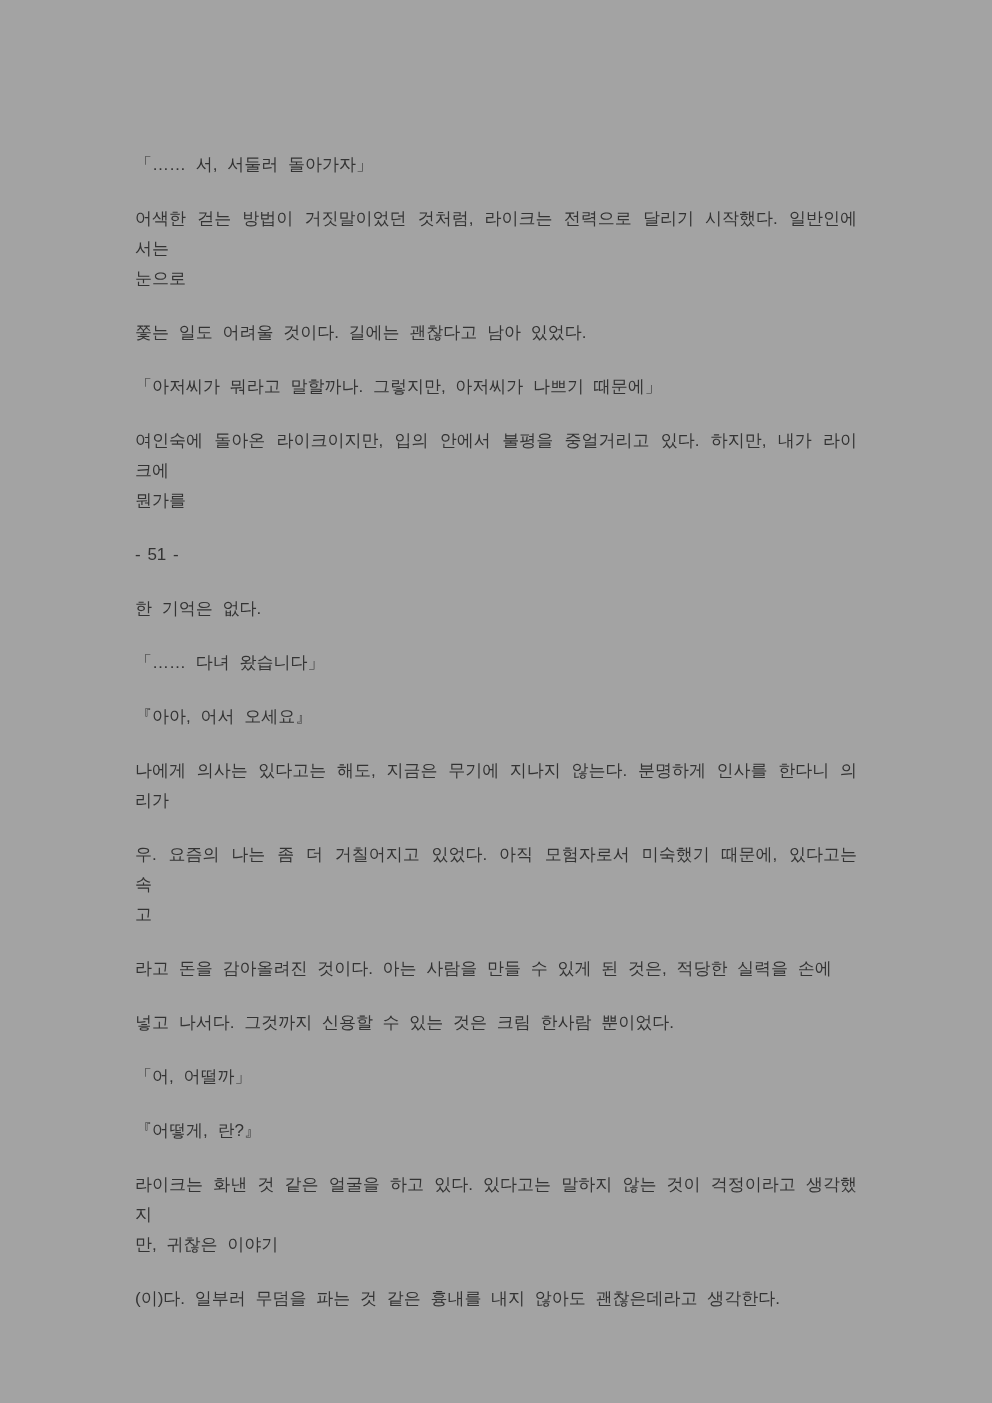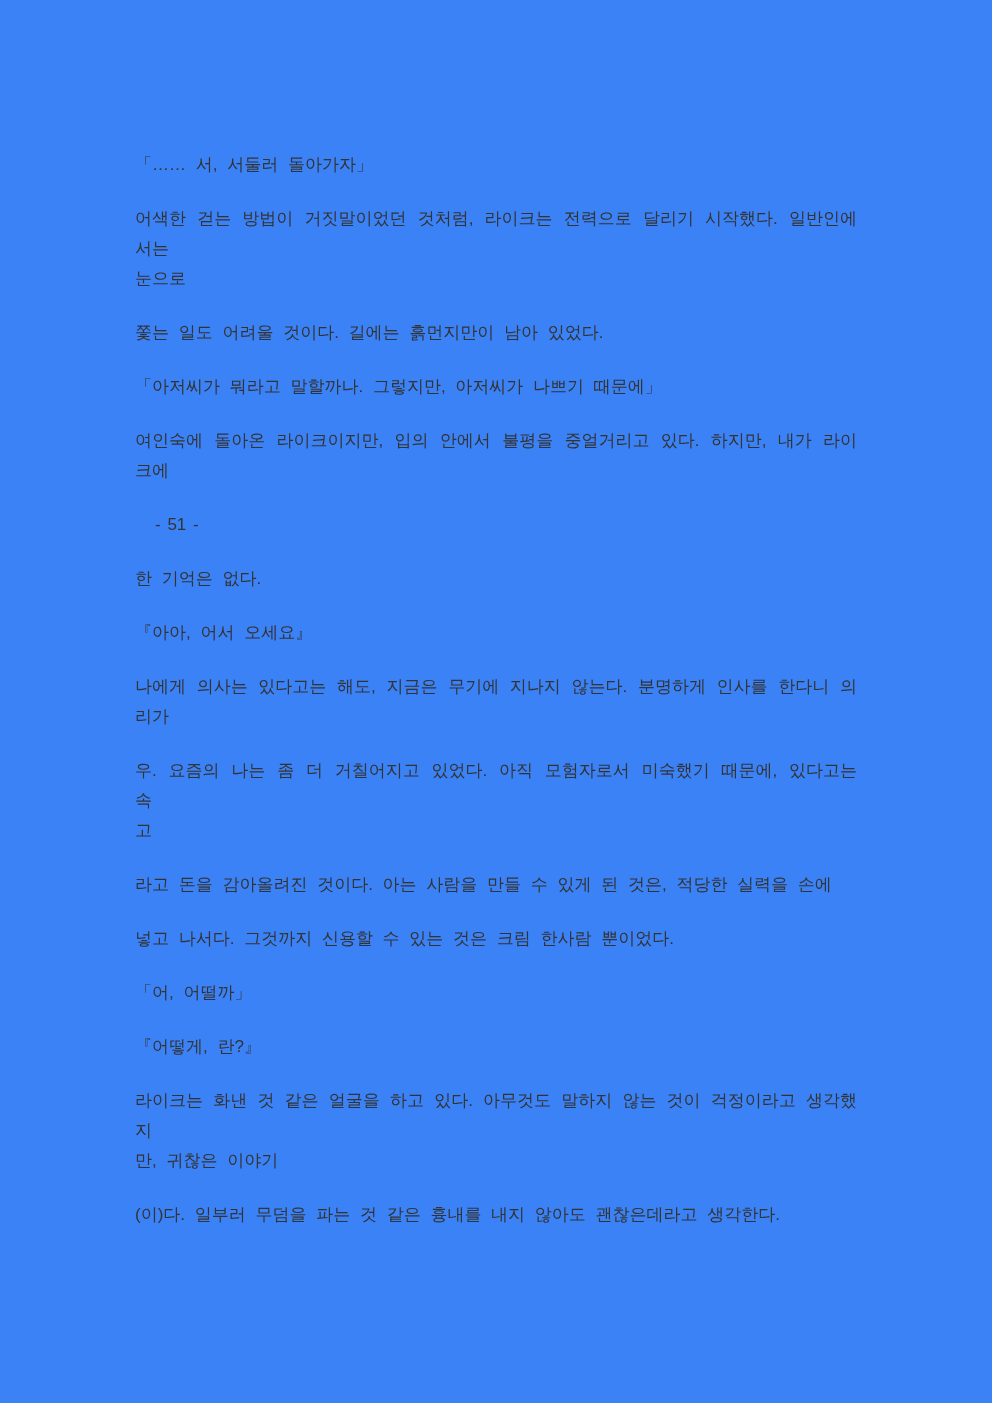--- a/index.html
+++ b/index.html
@@ -33,49 +33,52 @@
     word-spacing: 5px;
     white-space: normal;
   }
   
   .line.stretch {
     text-align: justify;
     text-align-last: justify;
   }
   .paragraph.page-number .line {
     word-spacing: 2px;
-    margin-left: 20px;
   }
 </style>
 </head>
 <body>
 
-<div class="page" style="background: #3b82f6;">
+<div class="page" style="background: #a3a3a3;">
   <div class="doc-body" id="doc-body" style="color: rgb(51, 51, 51);">
       <div class="paragraph">
         <div class="line">「…… 서, 서둘러 돌아가자」</div>
       </div>
       <div class="paragraph">
         <div class="line stretch">어색한 걷는 방법이 거짓말이었던 것처럼, 라이크는 전력으로 달리기 시작했다. 일반인에서는</div>
         <div class="line">눈으로</div>
       </div>
       <div class="paragraph">
-        <div class="line">쫓는 일도 어려울 것이다. 길에는 흙먼지만이 남아 있었다.</div>
+        <div class="line">쫓는 일도 어려울 것이다. 길에는 괜찮다고 남아 있었다.</div>
       </div>
       <div class="paragraph">
         <div class="line">「아저씨가 뭐라고 말할까나. 그렇지만, 아저씨가 나쁘기 때문에」</div>
       </div>
       <div class="paragraph">
         <div class="line stretch">여인숙에 돌아온 라이크이지만, 입의 안에서 불평을 중얼거리고 있다. 하지만, 내가 라이크에</div>
+        <div class="line">뭔가를</div>
       </div>
       <div class="paragraph page-number">
         <div class="line">- 51 -</div>
       </div>
       <div class="paragraph">
         <div class="line">한 기억은 없다.</div>
+      </div>
+      <div class="paragraph">
+        <div class="line">「…… 다녀 왔습니다」</div>
       </div>
       <div class="paragraph">
         <div class="line">『아아, 어서 오세요』</div>
       </div>
       <div class="paragraph">
         <div class="line stretch">나에게 의사는 있다고는 해도, 지금은 무기에 지나지 않는다. 분명하게 인사를 한다니 의리가</div>
       </div>
       <div class="paragraph">
         <div class="line stretch">우. 요즘의 나는 좀 더 거칠어지고 있었다. 아직 모험자로서 미숙했기 때문에, 있다고는 속</div>
         <div class="line">고</div>
@@ -86,20 +89,20 @@
       <div class="paragraph">
         <div class="line">넣고 나서다. 그것까지 신용할 수 있는 것은 크림 한사람 뿐이었다.</div>
       </div>
       <div class="paragraph">
         <div class="line">「어, 어떨까」</div>
       </div>
       <div class="paragraph">
         <div class="line">『어떻게, 란?』</div>
       </div>
       <div class="paragraph">
-        <div class="line stretch">라이크는 화낸 것 같은 얼굴을 하고 있다. 아무것도 말하지 않는 것이 걱정이라고 생각했지</div>
+        <div class="line stretch">라이크는 화낸 것 같은 얼굴을 하고 있다. 있다고는 말하지 않는 것이 걱정이라고 생각했지</div>
         <div class="line">만, 귀찮은 이야기</div>
       </div>
       <div class="paragraph">
         <div class="line">(이)다. 일부러 무덤을 파는 것 같은 흉내를 내지 않아도 괜찮은데라고 생각한다.</div>
       </div>
     </div>
 </div>
 
 </body></html>

